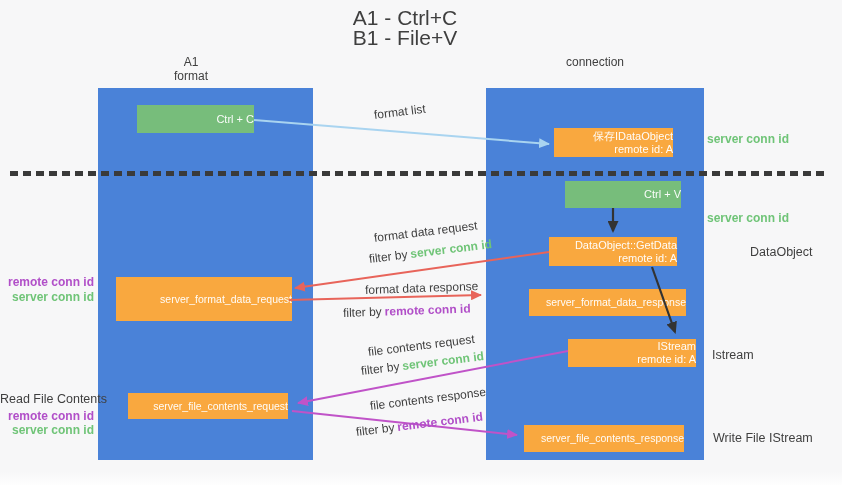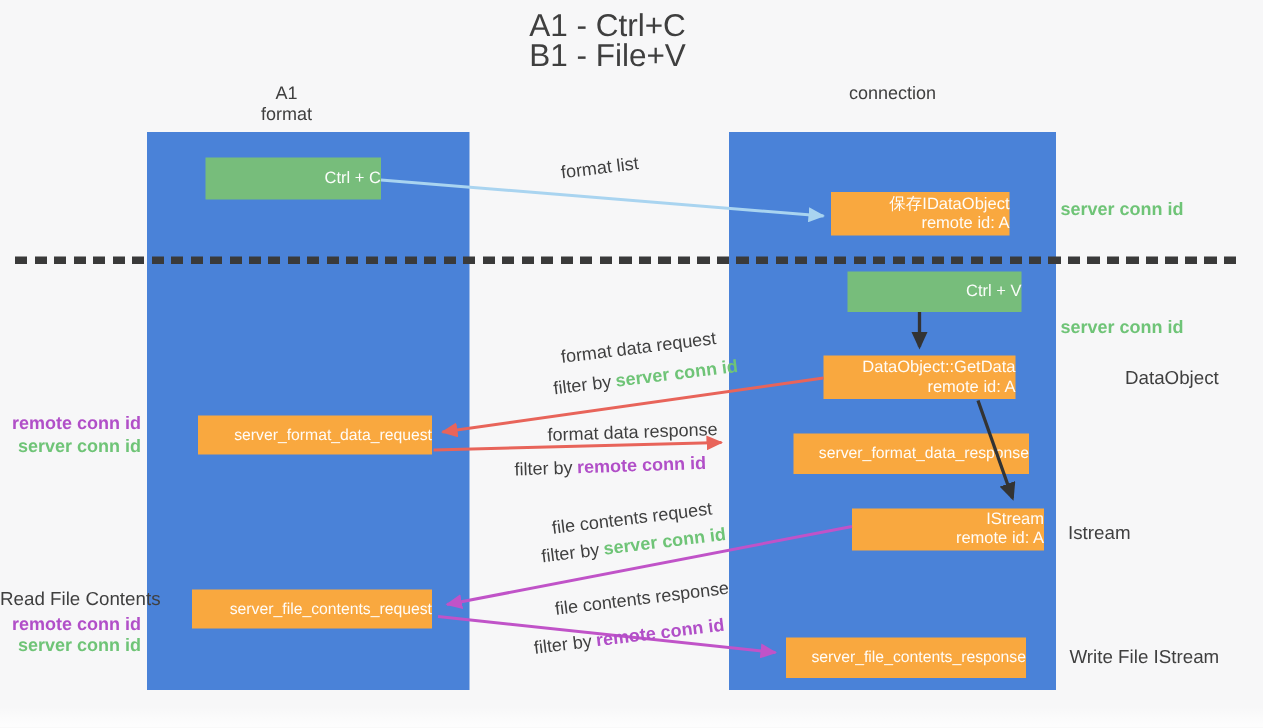--- a/index.html
+++ b/index.html
@@ -87,21 +87,21 @@
 
   <div class="node green" style="left:554px;top:181px;width:116px;height:27px;margin-left:11px;">
     <span>Ctrl + V</span>
   </div>
 
   <div class="node orange" style="left:549px;top:237px;width:128px;height:29px;">
     <span>DataObject::GetData</span>
     <span>remote id: A</span>
   </div>
 
-  <div class="node orange small" style="left:132px;top:277px;width:156px;height:26px;">
+  <div class="node orange small" style="left:116px;top:277px;width:156px;height:44px;padding-left:20px;">
     <span>server_format_data_request</span>
   </div>
 
   <div class="node orange small" style="left:487px;top:289px;width:157px;height:27px;margin-left:42px;">
     <span>server_format_data_response</span>
   </div>
 
   <div class="node orange" style="left:568px;top:339px;width:128px;height:28px;">
     <span>IStream</span>
     <span>remote id: A</span>

